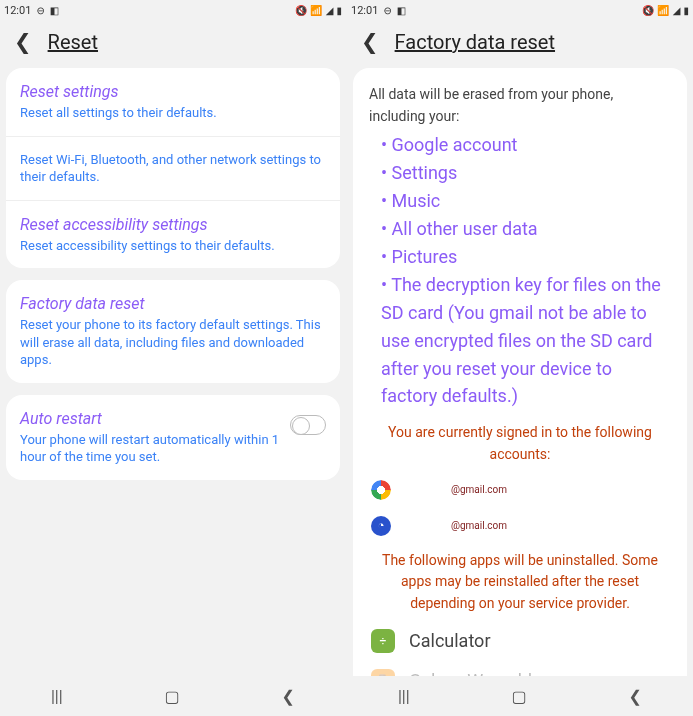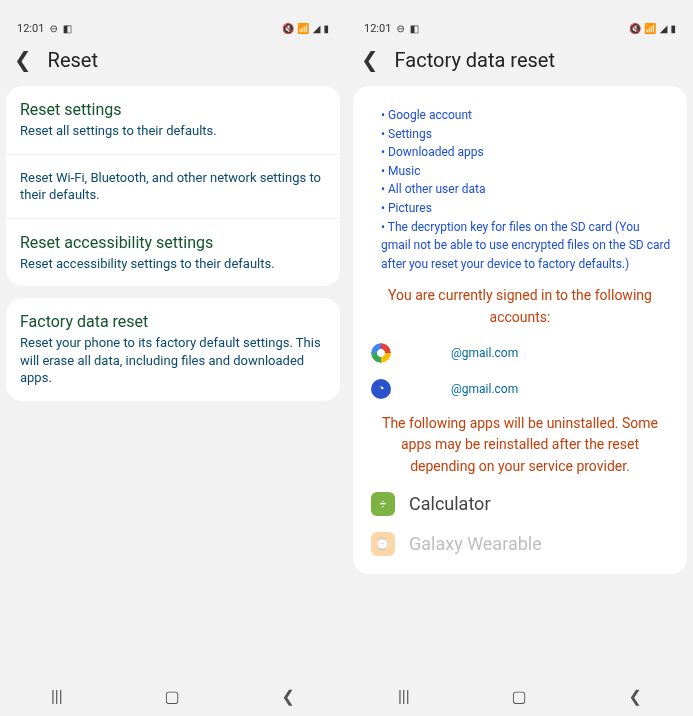--- a/index.html
+++ b/index.html
@@ -18,66 +18,67 @@
     display: flex;
     flex-direction: column;
     position: relative;
   }
   .phone + .phone { margin-left: 1px; }
   .status-bar {
     height: 20px;
     display: flex;
     align-items: center;
     justify-content: space-between;
-    padding: 0 17px;
+    padding: 0 4px;
     font-size: 11px;
     color: #333;
-    margin-top: 18px;
   }
   .status-left { display: flex; align-items: center; gap: 5px; }
   .status-right { display: flex; align-items: center; gap: 3px; }
   .status-icon { font-size: 10px; color: #333; }
   .header {
     display: flex;
     align-items: center;
     padding: 10px 14px 14px 14px;
     gap: 16px;
   }
   .back-chevron {
     font-size: 21px;
     color: #333;
     cursor: pointer;
     line-height: 1;
   }
   .header-title {
     font-size: 20px;
     color: #222;
     font-weight: 400;
+    text-decoration: underline;
   }
   .content { flex: 1; overflow: hidden; padding: 0 6px; }
   .card {
     background: #fff;
     border-radius: 16px;
     margin-bottom: 12px;
     overflow: hidden;
   }
   .list-item {
     padding: 14px 14px;
     border-bottom: 1px solid #eee;
     cursor: pointer;
   }
   .list-item:last-child { border-bottom: none; }
   .item-title {
     font-size: 16px;
-    color: #14532d;
+    color: #8b5cf6;
     margin-bottom: 3px;
+    font-style: italic;
   }
   .item-subtitle {
     font-size: 13px;
-    color: #0c4a6e;
+    color: #3b82f6;
     line-height: 1.35;
   }
   .toggle-item {
     display: flex;
     align-items: flex-start;
     justify-content: space-between;
     padding: 14px 14px;
   }
   .toggle-text { flex: 1; padding-right: 10px; }
   .toggle {
@@ -99,42 +100,42 @@
     border: 1px solid #bbb;
     top: 1px; left: 1px;
   }
   .desc-block {
     padding: 16px 16px 6px 16px;
     font-size: 14px;
     color: #444;
     line-height: 1.55;
   }
   .bullet-list { padding-left: 12px; margin-top: 4px; }
-  .bullet-item { font-size: 12px; color: #1d4ed8; line-height: 1.55; }
+  .bullet-item { font-size: 18px; color: #8b5cf6; line-height: 1.55; }
   .bullet-item::before { content: "• "; }
   .account-row {
     display: flex;
     align-items: center;
     padding: 8px 18px;
     gap: 60px;
   }
   .acc-icon {
     width: 20px; height: 20px;
     border-radius: 50%;
     display: flex; align-items: center; justify-content: center;
     font-size: 11px; font-weight: bold;
   }
   .acc-google { 
     background: conic-gradient(#ea4335 0 25%, #fbbc05 25% 50%, #34a853 50% 75%, #4285f4 75% 100%);
     color: transparent;
     -webkit-mask: radial-gradient(circle at center, transparent 4px, black 4px);
     mask: radial-gradient(circle at center, transparent 4px, black 4px);
   }
   .acc-samsung { background: #2952cc; color: #fff; }
-  .acc-email { font-size: 12px; color: #0369a1; }
+  .acc-email { font-size: 10px; color: #7f1d1d; }
   .app-row {
     display: flex; align-items: center;
     padding: 8px 18px; gap: 14px;
   }
   .app-icon {
     width: 24px; height: 24px; border-radius: 6px;
     display: flex; align-items: center; justify-content: center;
     font-size: 12px; color: #fff;
   }
   .app-calc { background: #7cb342; }
@@ -186,20 +187,29 @@
         <div class="item-title">Reset accessibility settings</div>
         <div class="item-subtitle">Reset accessibility settings to their defaults.</div>
       </div>
     </div>
     <div class="card">
       <div class="list-item">
         <div class="item-title">Factory data reset</div>
         <div class="item-subtitle">Reset your phone to its factory default settings. This will erase all data, including files and downloaded apps.</div>
       </div>
     </div>
+    <div class="card">
+      <div class="toggle-item">
+        <div class="toggle-text">
+          <div class="item-title">Auto restart</div>
+          <div class="item-subtitle">Your phone will restart automatically within 1 hour of the time you set.</div>
+        </div>
+        <div class="toggle"></div>
+      </div>
+    </div>
   </div>
   <div class="navbar">
     <span class="nav-btn">|||</span>
     <span class="nav-btn">▢</span>
     <span class="nav-btn">❮</span>
   </div>
 </div>
 
 <div class="phone">
   <div class="status-bar">
@@ -215,24 +225,24 @@
       <span class="status-icon">▮</span>
     </div>
   </div>
   <div class="header">
     <span class="back-chevron">❮</span>
     <span class="header-title">Factory data reset</span>
   </div>
   <div class="content">
     <div class="card" style="padding-bottom:10px;">
       <div class="desc-block">
+        <div>All data will be erased from your phone, including your:</div>
         <div class="bullet-list">
           <div class="bullet-item">Google account</div>
           <div class="bullet-item">Settings</div>
-          <div class="bullet-item">Downloaded apps</div>
           <div class="bullet-item">Music</div>
           <div class="bullet-item">All other user data</div>
           <div class="bullet-item">Pictures</div>
           <div class="bullet-item">The decryption key for files on the SD card (You gmail not be able to use encrypted files on the SD card after you reset your device to factory defaults.)</div>
         </div>
       </div>
       <div class="desc-text">You are currently signed in to the following accounts:</div>
       <div class="account-row">
         <span class="acc-icon acc-google"></span>
         <span class="acc-email">@gmail.com</span>

